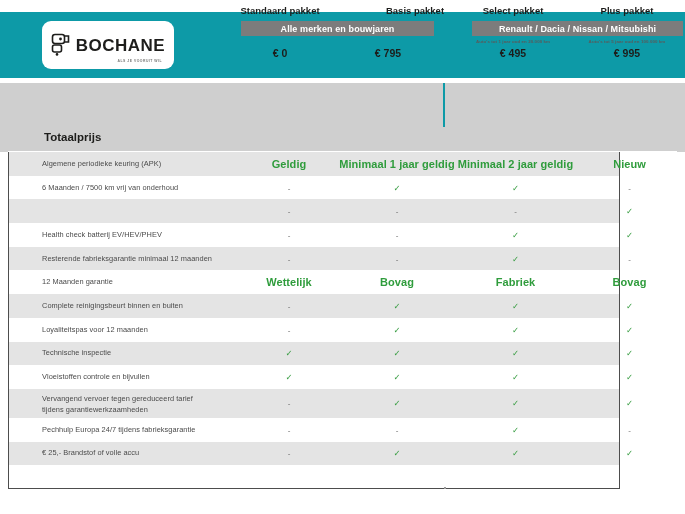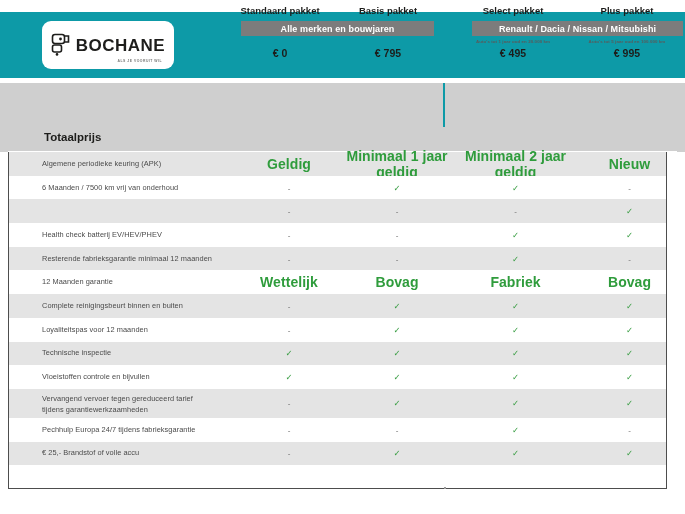--- a/index.html
+++ b/index.html
@@ -83,21 +83,21 @@
     position:absolute;left:0;top:127px;width:685px;height:25px;
     background:#cfcfcf;
   }
   .totaal-label{
     position:absolute;left:44px;top:4px;
     font-size:11.5px;font-weight:bold;color:#1d1d1b;
   }
 
   
   .table-wrap{
-    position:absolute;left:8px;top:152px;width:659px;height:337px;
+    position:absolute;left:8px;top:152px;width:612px;height:337px;
     border-left:1.5px solid #4d4d4d;
     border-right:1.5px solid #4d4d4d;
     border-bottom:1.5px solid #4d4d4d;
     box-sizing:border-box;
   }
   .vline{
     position:absolute;left:435px;top:0;width:1.6px;height:337px;
     background:#9a9a9a;
   }
   .row{
@@ -106,21 +106,21 @@
   }
   .row.alt{background:#e4e4e4;}
   .row.plain{background:#ffffff;}
   .row-label{
     position:absolute;left:33px;
     font-size:7.4px;color:#4a4a4a;line-height:1.45;
     letter-spacing:0.05px;
   }
   .cell{
     position:absolute;text-align:center;
-    font-size:14px;font-weight:bold;color:#2f9c3c;
+    font-size:11px;font-weight:bold;color:#2f9c3c;
     letter-spacing:0.05px;
   }
   .cell.mark{font-size:8.5px;font-weight:normal;color:#3a9e44;}
   .cell.dash{color:#6d6d6d;font-weight:normal;font-size:8px;}
   
   .c0{left:210px;width:140px;}
   .c1{left:318px;width:140px;}
   .c2{left:434px;width:145px;}
   .c3{left:548px;width:145px;}
   .row-lastempty{background:#ffffff;}
@@ -147,21 +147,21 @@
       <span class="logo-word">BOCHANE</span>
     </div>
     <span class="logo-tag">ALS JE VOORUIT WIL</span>
   </div>
 </div>
 
 <div class="colhead"></div>
 <div class="colhead-divider"></div>
 
 <div class="pkg-title" style="left:210px;width:140px;">Standaard pakket</div>
-<div class="pkg-title" style="left:318px;width:140px;">Basis pakket</div>
+<div class="pkg-title" style="left:318px;width:140px;padding-left:27px;">Basis pakket</div>
 <div class="pkg-title" style="left:443px;width:140px;">Select pakket</div>
 <div class="pkg-title" style="left:557px;width:140px;">Plus pakket</div>
 
 <div class="band band-left">Alle merken en bouwjaren</div>
 <div class="band band-right">Renault / Dacia / Nissan / Mitsubishi</div>
 
 <div class="subnote" style="left:443px;width:140px;">Auto's tot 1 jaar oud en 20.000 km</div>
 <div class="subnote" style="left:557px;width:140px;">Auto's tot 5 jaar oud en 100.000 km</div>
 
 <div class="price" style="left:210px;width:140px;">€ 0</div>

